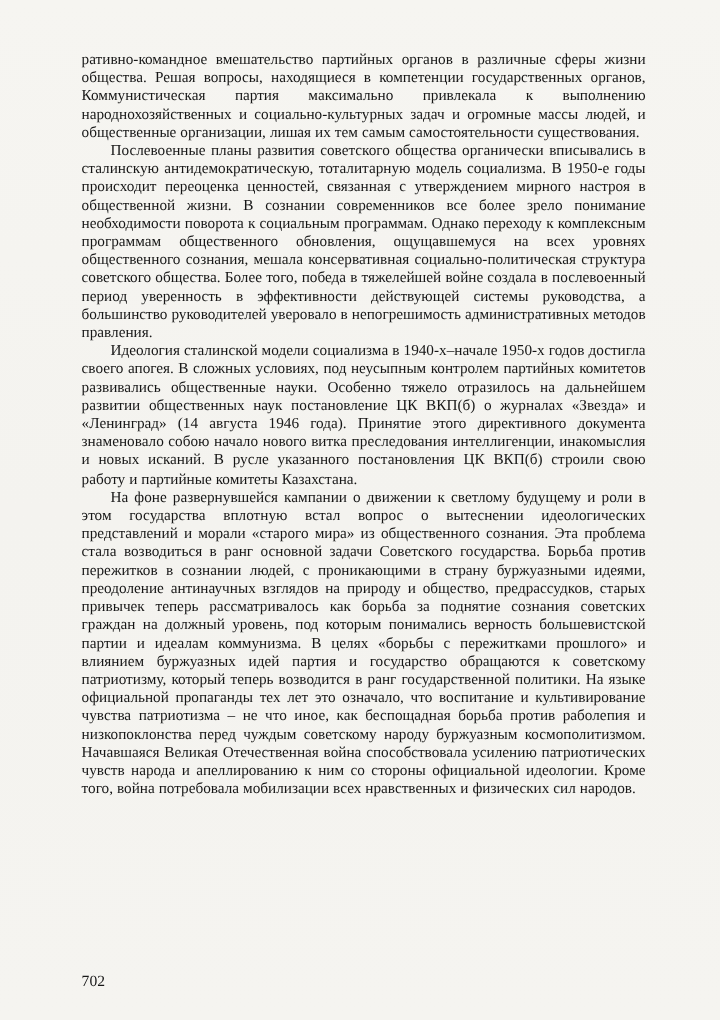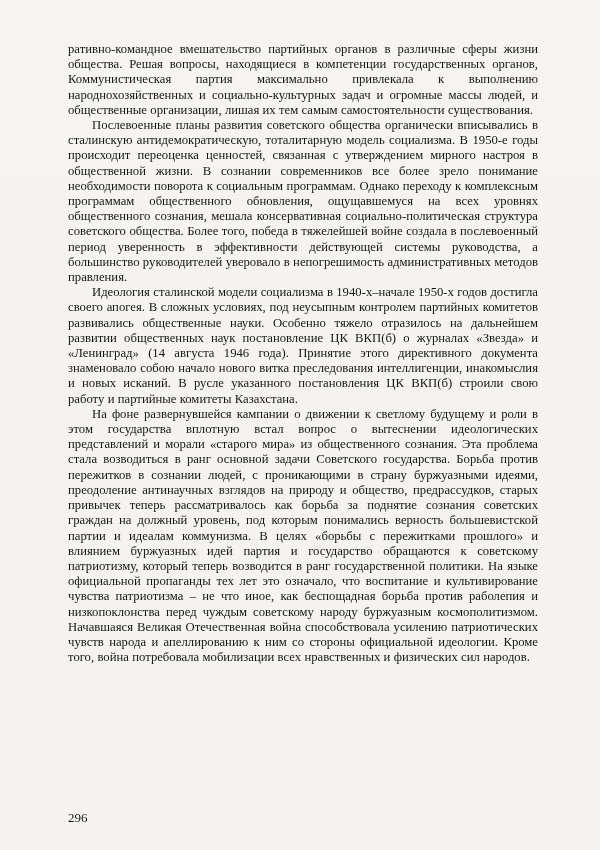--- a/index.html
+++ b/index.html
@@ -47,14 +47,14 @@
 </head>
 <body>
 
 <div class="page">
   <div class="text-block">
     <p class="first">ративно-командное вмешательство партийных органов в различные сферы жизни общества. Решая вопросы, находящиеся в компетенции государственных органов, Коммунистическая партия максимально привлекала к выполнению народнохозяйственных и социально-культурных задач и огромные массы людей, и общественные организации, лишая их тем самым самостоятельности существования.</p>
     <p>Послевоенные планы развития советского общества органически вписывались в сталинскую антидемократическую, тоталитарную модель социализма. В 1950-е годы происходит переоценка ценностей, связанная с утверждением мирного настроя в общественной жизни. В сознании современников все более зрело понимание необходимости поворота к социальным программам. Однако переходу к комплексным программам общественного обновления, ощущавшемуся на всех уровнях общественного сознания, мешала консервативная социально-политическая структура советского общества. Более того, победа в тяжелейшей войне создала в послевоенный период уверенность в эффективности действующей системы руководства, а большинство руководителей уверовало в непогрешимость административных методов правления.</p>
     <p>Идеология сталинской модели социализма в 1940-х–начале 1950-х годов достигла своего апогея. В сложных условиях, под неусыпным контролем партийных комитетов развивались общественные науки. Особенно тяжело отразилось на дальнейшем развитии общественных наук постановление ЦК ВКП(б) о журналах «Звезда» и «Ленинград» (14 августа 1946 года). Принятие этого директивного документа знаменовало собою начало нового витка преследования интеллигенции, инакомыслия и новых исканий. В русле указанного постановления ЦК ВКП(б) строили свою работу и партийные комитеты Казахстана.</p>
     <p>На фоне развернувшейся кампании о движении к светлому будущему и роли в этом государства вплотную встал вопрос о вытеснении идеологических представлений и морали «старого мира» из общественного сознания. Эта проблема стала возводиться в ранг основной задачи Советского государства. Борьба против пережитков в сознании людей, с проникающими в страну буржуазными идеями, преодоление антинаучных взглядов на природу и общество, предрассудков, старых привычек теперь рассматривалось как борьба за поднятие сознания советских граждан на должный уровень, под которым понимались верность большевистской партии и идеалам коммунизма. В целях «борьбы с пережитками прошлого» и влиянием буржуазных идей партия и государство обращаются к советскому патриотизму, который теперь возводится в ранг государственной политики. На языке официальной пропаганды тех лет это означало, что воспитание и культивирование чувства патриотизма – не что иное, как беспощадная борьба против раболепия и низкопоклонства перед чуждым советскому народу буржуазным космополитизмом. Начавшаяся Великая Отечественная война способствовала усилению патриотических чувств народа и апеллированию к ним со стороны официальной идеологии. Кроме того, война потребовала мобилизации всех нравственных и физических сил народов.</p>
   </div>
-  <div class="page-number">296</div>
+  <div class="page-number">702</div>
 </div>
 
 </body></html>

